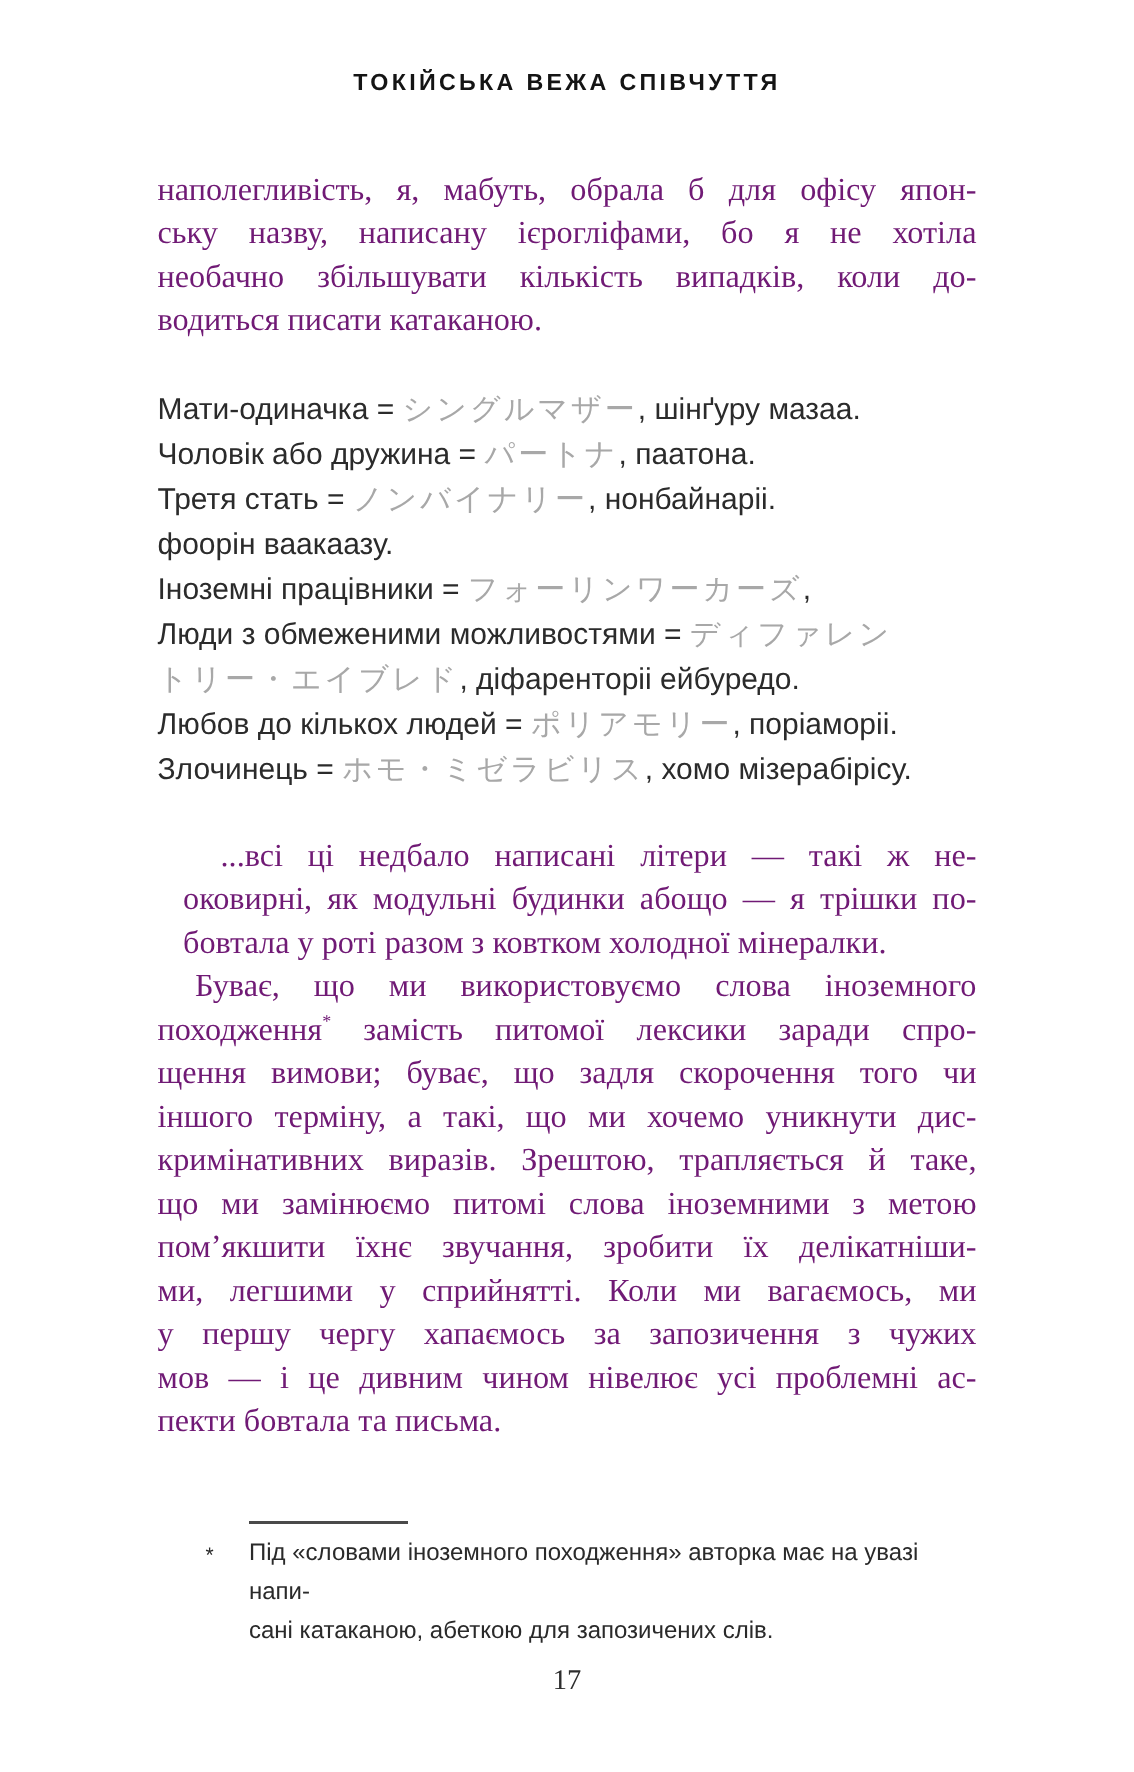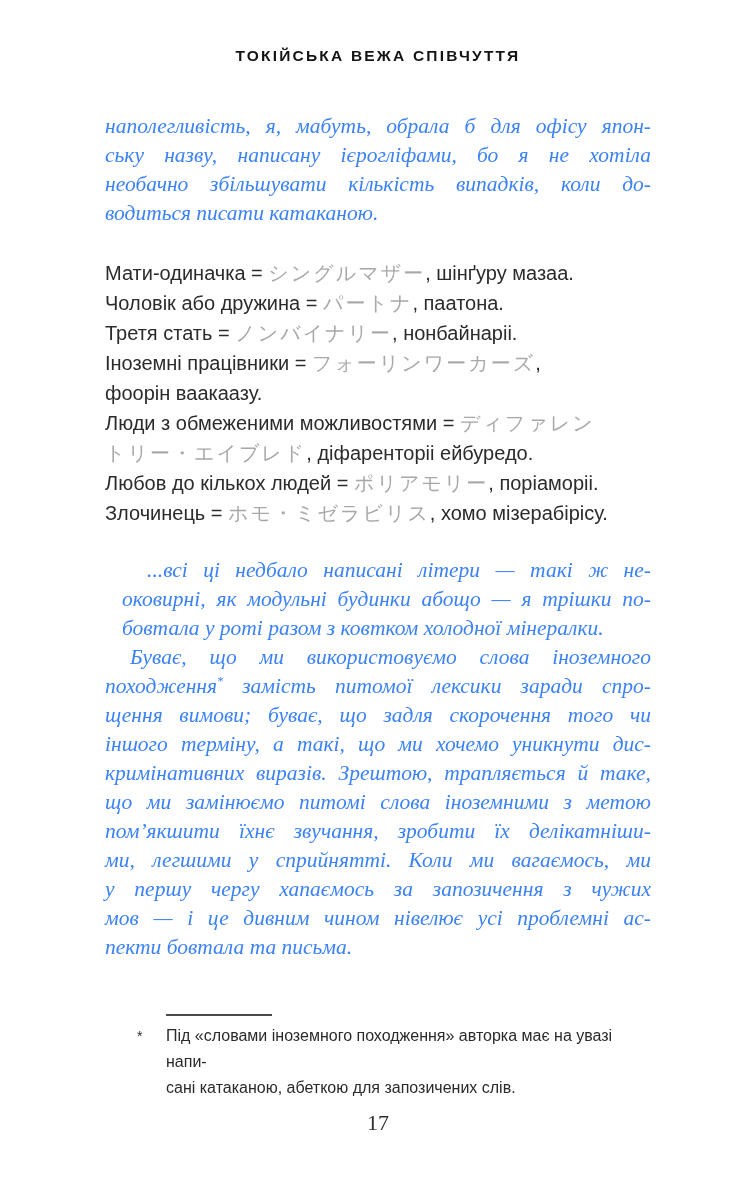--- a/index.html
+++ b/index.html
@@ -32,22 +32,21 @@
   .content {
     position: absolute;
     left: 105px;
     top: 112px;
     width: 546px;
   }
   .para {
     font-family: "Liberation Serif", "DejaVu Serif", serif;
     font-size: 21.5px;
     line-height: 29px;
-    color: #3b82f6;
-    font-style: italic;
+    color: #701a75;
   }
   .para .line.just {
     text-align: justify;
     text-align-last: justify;
   }
   .para .line.indent {
     text-indent: 25px;
   }
   .glossary {
     margin-top: 30px;
@@ -96,21 +95,21 @@
     top: 0;
     font-size: 14px;
   }
   .page-number {
     position: absolute;
     top: 1110px;
     left: 0;
     width: 756px;
     text-align: center;
     font-family: "Liberation Serif", "DejaVu Serif", serif;
-    font-size: 22px;
+    font-size: 19px;
     color: #2e2e2e;
   }
 </style>
 </head>
 <body>
 
 <div class="page">
 
   <div class="running-header">ТОКІЙСЬКА ВЕЖА СПІВЧУТТЯ</div>
 
@@ -119,22 +118,22 @@
         <div class="line just"><span class="seg-uk">наполегливість, я, мабуть, обрала б для офісу япон-</span></div>
         <div class="line just"><span class="seg-uk">ську назву, написану ієрогліфами, бо я не хотіла</span></div>
         <div class="line just"><span class="seg-uk">необачно збільшувати кількість випадків, коли до-</span></div>
         <div class="line"><span class="seg-uk">водиться писати катаканою.</span></div>
       </div>
 
     <div class="glossary">
         <div class="line"><span class="seg-uk">Мати-одиначка = </span><span class="seg-jp">シングルマザー</span><span class="seg-uk">, шінґуру мазаа.</span></div>
         <div class="line"><span class="seg-uk">Чоловік або дружина = </span><span class="seg-jp">パートナ</span><span class="seg-uk">, паатона.</span></div>
         <div class="line"><span class="seg-uk">Третя стать = </span><span class="seg-jp">ノンバイナリー</span><span class="seg-uk">, нонбайнаріі.</span></div>
+        <div class="line"><span class="seg-uk">фоорін ваакаазу.</span></div>
         <div class="line"><span class="seg-uk">Іноземні працівники = </span><span class="seg-jp">フォーリンワーカーズ</span><span class="seg-uk">,</span></div>
-        <div class="line"><span class="seg-uk">фоорін ваакаазу.</span></div>
         <div class="line"><span class="seg-uk">Люди з обмеженими можливостями = </span><span class="seg-jp">ディファレン</span></div>
         <div class="line"><span class="seg-jp">トリー・エイブレド</span><span class="seg-uk">, діфаренторіі ейбуредо.</span></div>
         <div class="line"><span class="seg-uk">Любов до кількох людей = </span><span class="seg-jp">ポリアモリー</span><span class="seg-uk">, поріаморіі.</span></div>
         <div class="line"><span class="seg-uk">Злочинець = </span><span class="seg-jp">ホモ・ミゼラビリス</span><span class="seg-uk">, хомо мізерабірісу.</span></div>
       </div>
 
     <div class="para para-gap">
         <div class="line just indent"><span class="seg-uk">...всі ці недбало написані літери — такі ж не-</span></div>
         <div class="line just"><span class="seg-uk">оковирні, як модульні будинки абощо — я трішки по-</span></div>
         <div class="line"><span class="seg-uk">бовтала у роті разом з ковтком холодної мінералки.</span></div>

